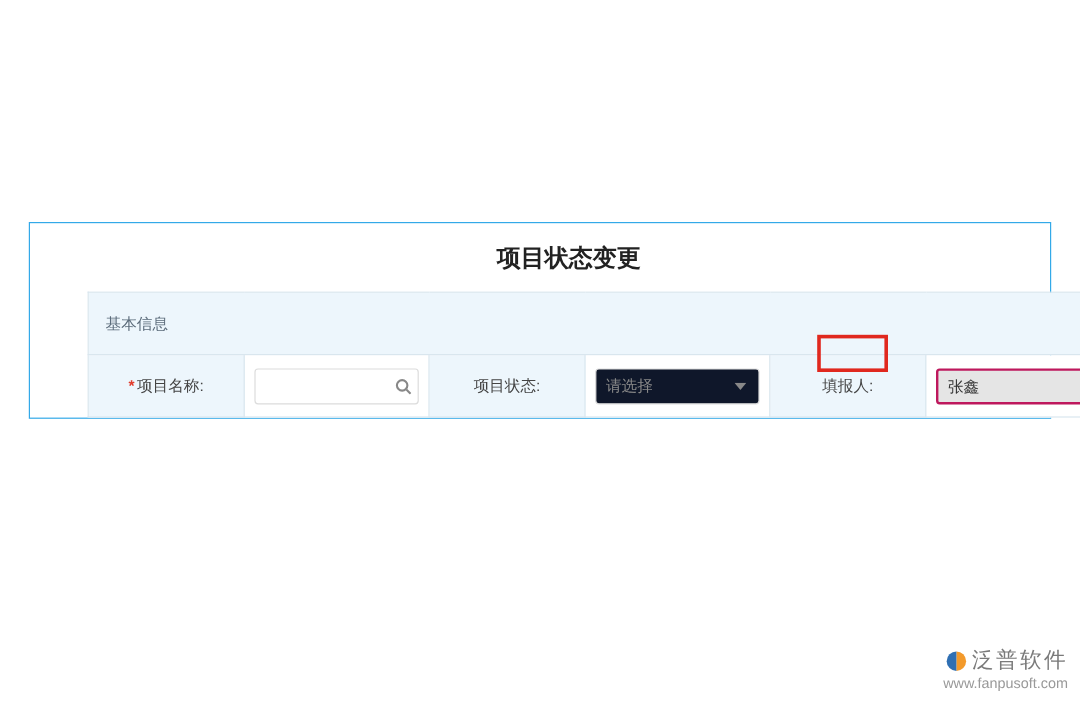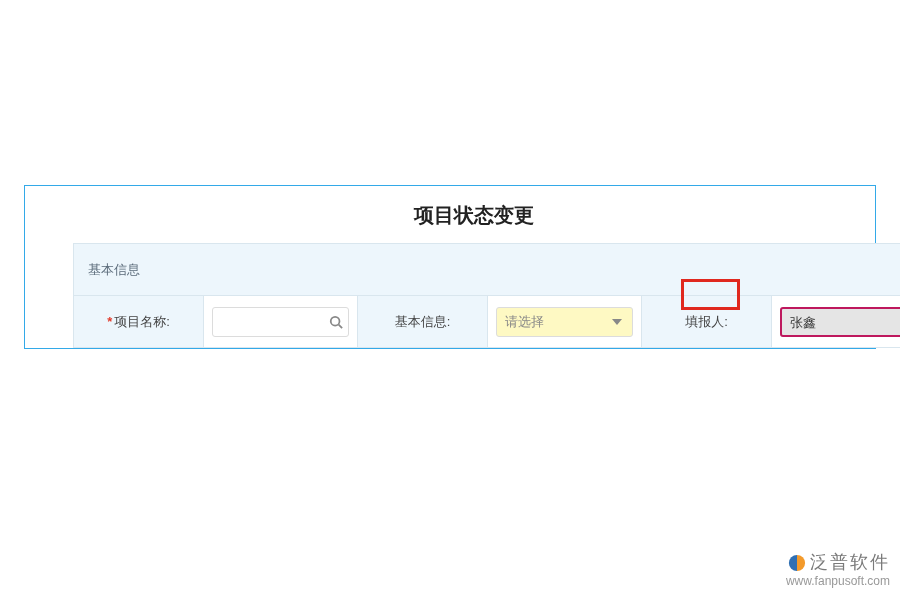--- a/index.html
+++ b/index.html
@@ -82,21 +82,21 @@
       transform: translateY(-50%);
       color: #888;
       pointer-events: none;
     }
     .select-wrap {
       position: relative;
       width: 100%;
       height: 30px;
       border: 1px solid #dcdcdc;
       border-radius: 3px;
-      background: #fef9c3;
+      background: #0f172a;
       padding: 0 28px 0 8px;
       line-height: 28px;
       color: #888;
       cursor: pointer;
     }
     .select-wrap .caret {
       position: absolute;
       right: 10px;
       top: 50%;
       transform: translateY(-50%);
@@ -112,21 +112,21 @@
       color: #333;
     }
     .highlight-box {
       position: absolute;
       border: 3px solid #e0281e;
       pointer-events: none;
     }
     .brand {
       position: absolute;
       right: 10px;
-      bottom: 10px;
+      bottom: 22px;
       text-align: left;
       color: #999;
       font-size: 12px;
       line-height: 1.3;
     }
     .brand-row1 {
       display: flex;
       align-items: center;
       justify-content: flex-end;
       gap: 4px;
@@ -168,21 +168,21 @@
         <div class="input-wrap">
           <input type="text" value="" style="">
           <span class="ic">
             <svg width="14" height="14" viewBox="0 0 16 16" fill="none" stroke="#888" stroke-width="2">
                   <circle cx="7" cy="7" r="5"></circle>
                   <line x1="11" y1="11" x2="15" y2="15"></line>
                 </svg>
           </span>
         </div>
       </td>
-      <td class="label-cell">基本信息:</td>
+      <td class="label-cell">项目状态:</td>
       <td class="value-cell">
         <div class="select-wrap">
           <span>请选择</span>
           <span class="caret">
             <svg width="10" height="6" viewBox="0 0 10 6">
                   <path d="M0 0 L5 6 L10 0 Z" fill="#888"></path>
                 </svg>
           </span>
         </div>
       </td>

